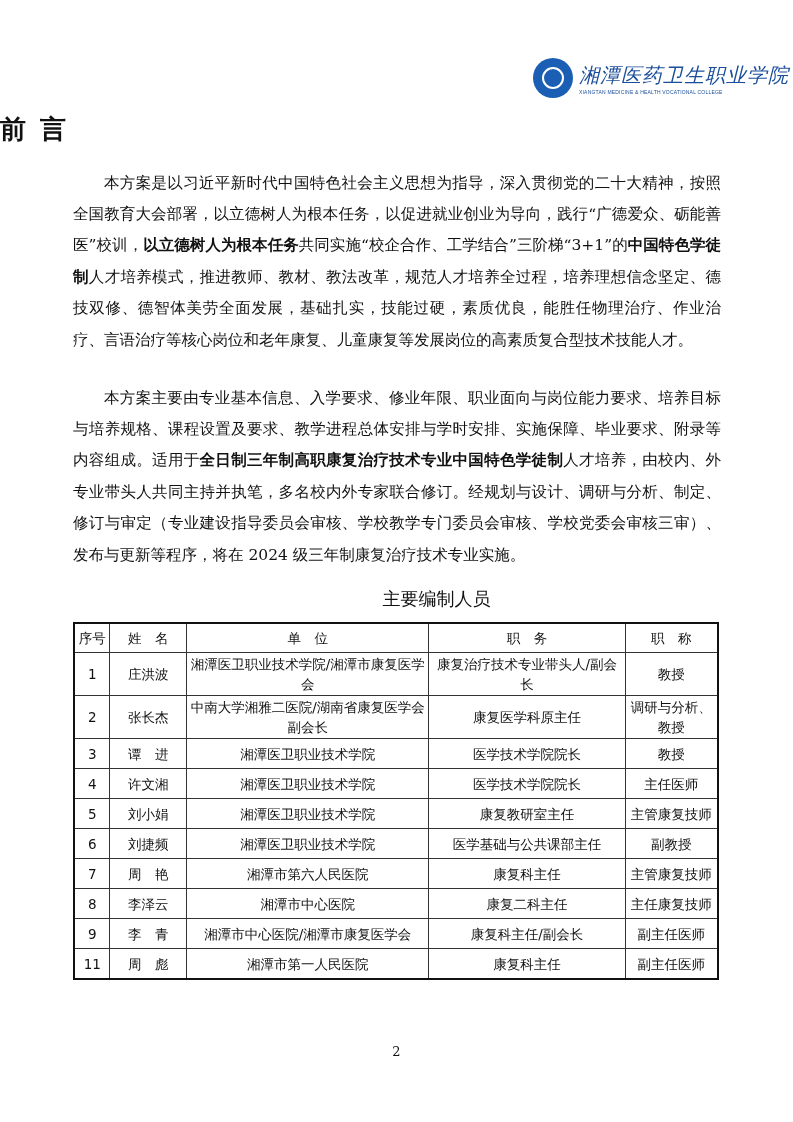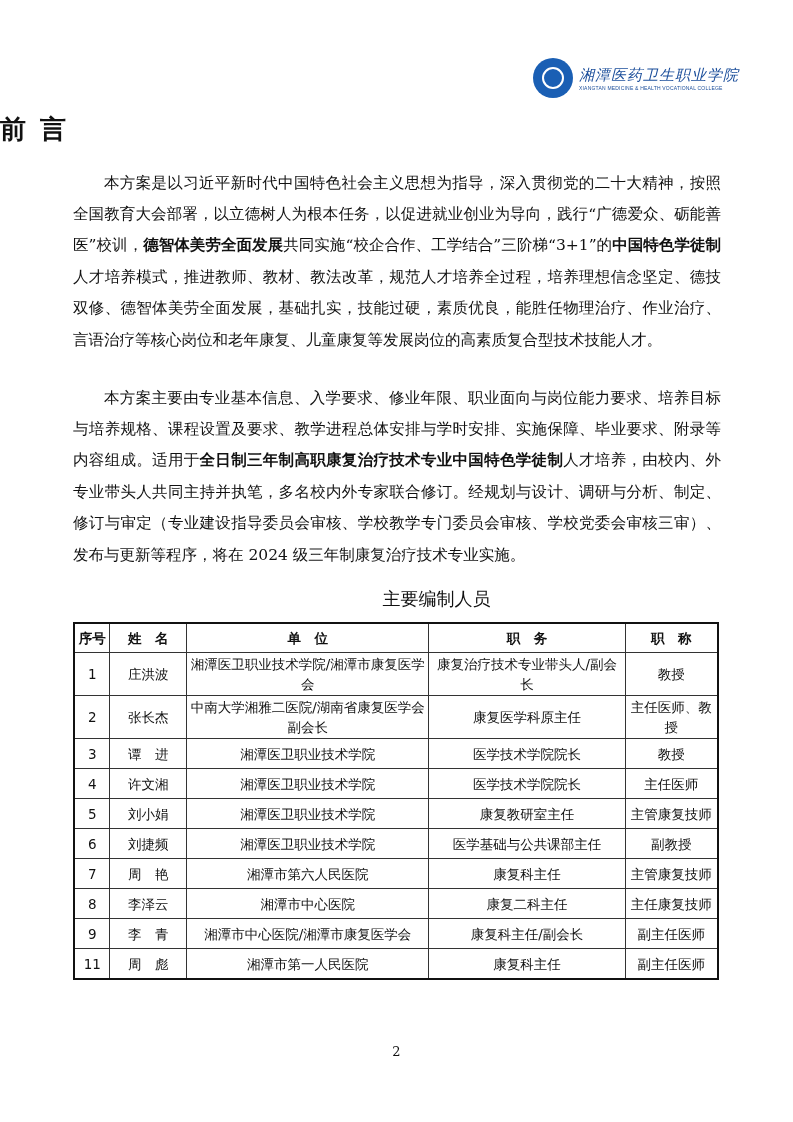--- a/index.html
+++ b/index.html
@@ -4,56 +4,56 @@
 <style>
   html, body { margin: 0; padding: 0; background: #ffffff; }
   body { width: 793px; height: 1122px; position: relative; overflow: hidden;
          font-family: "DejaVu Serif", "Liberation Serif", serif; color: #111; }
   .logo { position: absolute; left: 533px; top: 58px; display: flex; align-items: center; }
   .logo-badge { width: 40px; height: 40px; border-radius: 50%; background: #1a5fb4;
                 display: flex; align-items: center; justify-content: center; }
   .logo-badge-inner { width: 22px; height: 22px; border-radius: 50%; border: 2px solid #fff;
                       box-sizing: border-box; }
   .logo-text { margin-left: 6px; }
-  .logo-cn { font-size: 15px; color: #1a4d9a; letter-spacing: 1px; font-family: "DejaVu Serif", serif; font-style: italic; }
+  .logo-cn { font-size: 20px; color: #1a4d9a; letter-spacing: 1px; font-family: "DejaVu Serif", serif; font-style: italic; }
   .logo-en { font-size: 5px; color: #1a4d9a; font-family: "Liberation Sans", sans-serif; letter-spacing: 0.2px; }
   .title { position: absolute; left: 0; width: 793px; top: 112px; text-align: left;
            font-size: 26px; font-weight: bold; font-family: "DejaVu Sans", sans-serif; letter-spacing: 14px; }
   .para { position: absolute; left: 73px; width: 648px; font-size: 15.5px; line-height: 31.4px;
           text-indent: 2em; text-align: justify; }
   .p1 { top: 152px; }
   .p2 { top: 367px; }
   .para b { font-family: "DejaVu Sans", sans-serif; font-weight: bold; }
   .table-title { position: absolute; left: 0; width: 793px; top: 587px; text-align: center;
                  font-size: 18px; font-family: "DejaVu Sans", sans-serif; margin-left: 40px; }
   table { position: absolute; left: 73px; top: 622px; width: 646px; border-collapse: collapse;
           border: 2px solid #111; font-family: "DejaVu Sans", sans-serif; font-size: 13.5px; }
   th, td { border: 1px solid #333; text-align: center; vertical-align: middle; padding: 0 1px; line-height: 20px; }
-  th { font-weight: bold; height: 28px; margin-left: 12px; }
+  th { font-weight: normal; height: 28px; margin-left: 12px; }
   td { height: 29px; }
   tr.tall td { height: 42px; }
   col.c1 { width: 36px; } col.c2 { width: 77px; } col.c3 { width: 243px; } col.c4 { width: 197px; } col.c5 { width: 93px; }
   .page-num { position: absolute; left: 0; width: 793px; top: 1044px; text-align: center; font-size: 13px; }
 </style>
 </head>
 <body>
 
 <div class="logo">
   <div class="logo-badge">
       <div class="logo-badge-inner"></div>
     </div>
   <div class="logo-text">
     <div class="logo-cn">湘潭医药卫生职业学院</div>
     <div class="logo-en">XIANGTAN MEDICINE &amp; HEALTH VOCATIONAL COLLEGE</div>
   </div>
 </div>
 
 <div class="title">前言</div>
 
-<p class="para p1"><span>本方案是以习近平新时代中国特色社会主义思想为指导，深入贯彻党的二十大精神，按照全国教育大会部署，以立德树人为根本任务，以促进就业创业为导向，践行“广德爱众、砺能善医”校训，</span><b>德智体美劳全面发展</b><span>共同实施“校企合作、工学结合”三阶梯“3+1”的</span><b>中国特色学徒制</b><span>人才培养模式，推进教师、教材、教法改革，规范人才培养全过程，培养理想信念坚定、德技双修、德智体美劳全面发展，基础扎实，技能过硬，素质优良，能胜任物理治疗、作业治疗、言语治疗等核心岗位和老年康复、儿童康复等发展岗位的高素质复合型技术技能人才。</span></p>
+<p class="para p1"><span>本方案是以习近平新时代中国特色社会主义思想为指导，深入贯彻党的二十大精神，按照全国教育大会部署，以立德树人为根本任务，以促进就业创业为导向，践行“广德爱众、砺能善医”校训，</span><b>以立德树人为根本任务</b><span>共同实施“校企合作、工学结合”三阶梯“3+1”的</span><b>中国特色学徒制</b><span>人才培养模式，推进教师、教材、教法改革，规范人才培养全过程，培养理想信念坚定、德技双修、德智体美劳全面发展，基础扎实，技能过硬，素质优良，能胜任物理治疗、作业治疗、言语治疗等核心岗位和老年康复、儿童康复等发展岗位的高素质复合型技术技能人才。</span></p>
 
 <p class="para p2"><span>本方案主要由专业基本信息、入学要求、修业年限、职业面向与岗位能力要求、培养目标与培养规格、课程设置及要求、教学进程总体安排与学时安排、实施保障、毕业要求、附录等内容组成。适用于</span><b>全日制三年制高职康复治疗技术专业中国特色学徒制</b><span>人才培养，由校内、外专业带头人共同主持并执笔，多名校内外专家联合修订。经规划与设计、调研与分析、制定、修订与审定（专业建设指导委员会审核、学校教学专门委员会审核、学校党委会审核三审）、发布与更新等程序，将在 2024 级三年制康复治疗技术专业实施。</span></p>
 
 <div class="table-title">主要编制人员</div>
 
 <table>
   <colgroup>
       <col class="c1">
       <col class="c2">
       <col class="c3">
@@ -75,21 +75,21 @@
         <td>庄洪波</td>
         <td>湘潭医卫职业技术学院/湘潭市康复医学会</td>
         <td>康复治疗技术专业带头人/副会长</td>
         <td>教授</td>
       </tr>
       <tr class="tall">
         <td>2</td>
         <td>张长杰</td>
         <td>中南大学湘雅二医院/湖南省康复医学会副会长</td>
         <td>康复医学科原主任</td>
-        <td>主任医师、教授</td>
+        <td>调研与分析、教授</td>
       </tr>
       <tr>
         <td>3</td>
         <td>谭　进</td>
         <td>湘潭医卫职业技术学院</td>
         <td>医学技术学院院长</td>
         <td>教授</td>
       </tr>
       <tr>
         <td>4</td>

